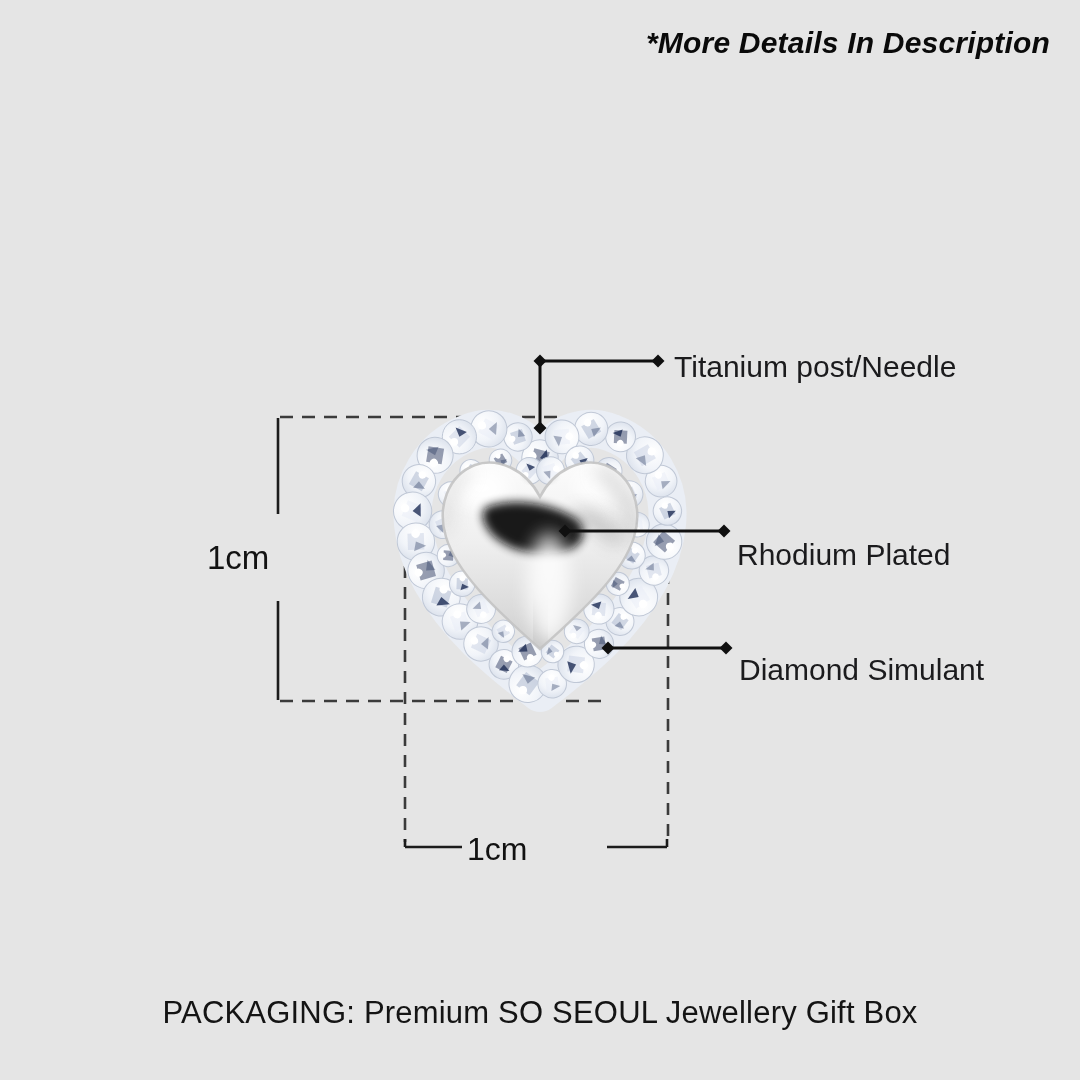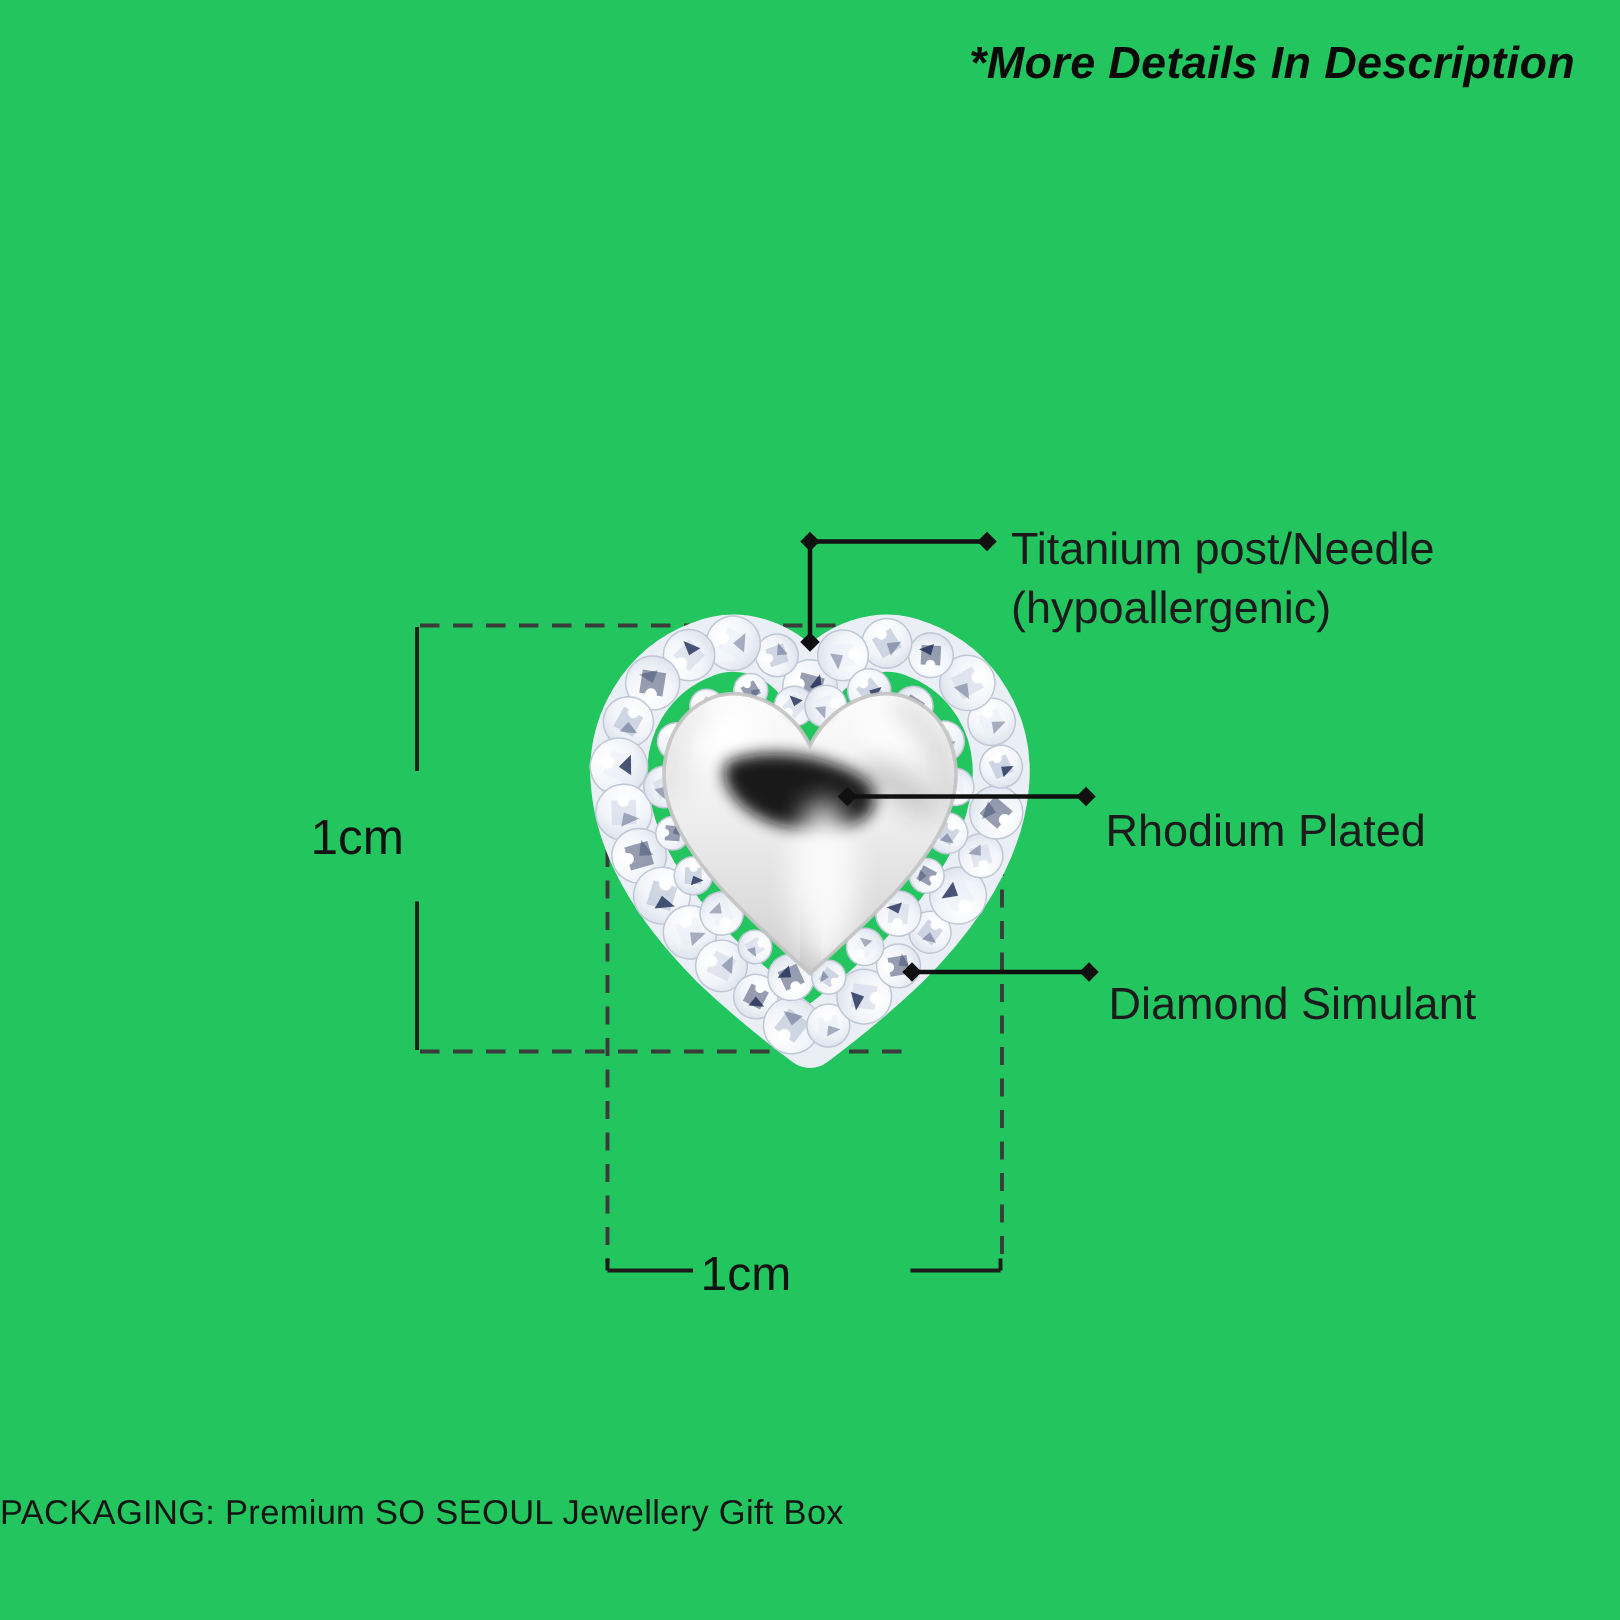--- a/index.html
+++ b/index.html
@@ -1,34 +1,34 @@
 <!DOCTYPE html>
 <html><head>
 <meta charset="utf-8">
 <style>
   html,body{margin:0;padding:0;background:#ffffff;}
   .canvas{
-    position:relative;width:1080px;height:1080px;background:#22c55e;overflow:hidden;
+    position:relative;width:1080px;height:1080px;background:#e5e5e5;overflow:hidden;
     font-family:"Liberation Sans", sans-serif;color:#18181a;
   }
   .art{position:absolute;left:0;top:0;width:1080px;height:1080px;}
   .note{
     position:absolute;top:26px;right:30px;
     font-size:30px;font-weight:700;font-style:italic;color:#0a0a0a;letter-spacing:.2px;
   }
   .label{position:absolute;font-size:30px;line-height:39px;color:#1b1b1d;white-space:nowrap;margin-top:21px;}
   #label-titanium{left:674px;top:326px;}
   #label-rhodium{left:737px;top:514px;}
   #label-diamond{left:739px;top:629px;}
   .dim{position:absolute;font-size:33px;color:#121212;text-align:left;white-space:nowrap;}
   #dim-height{left:207px;top:539px;width:140px;}
   #dim-width{left:467px;top:831px;width:140px;font-size:32px;}
   .packaging{
-    position:absolute;left:0;right:0;top:995px;text-align:left;
-    font-size:23px;color:#141414;letter-spacing:.2px;
+    position:absolute;left:0;right:0;top:995px;text-align:center;
+    font-size:31px;color:#141414;letter-spacing:.2px;
   }
 </style>
 </head>
 <body>
 
 <div class="canvas">
 
   <svg class="art" viewBox="0 0 1080 1080" aria-hidden="true">
     <defs>
       <path id="halo-guide" d="M 540 458 C 522 431 492 423 468 433 C 431 447 409 484 413 524 C 417 567 444 607 478 641 C 502 664 524 681 540 693 C 556 681 578 664 602 641 C 636 607 663 567 667 524 C 671 484 649 447 612 433 C 588 423 558 431 540 458 Z"></path>
@@ -393,21 +393,20 @@
         <use href="#dmark" transform="translate(608 648)" stroke="none"></use>
         <use href="#dmark" transform="translate(726 648)" stroke="none"></use>
       </g>
     </g>
   </svg>
 
   <div class="note">*More Details In Description</div>
 
   <div class="label" id="label-titanium">
     <div>Titanium post/Needle</div>
-    <div>(hypoallergenic)</div>
   </div>
   <div class="label" id="label-diamond">Diamond Simulant</div>
   <div class="label" id="label-rhodium">Rhodium Plated</div>
 
   <div class="dim" id="dim-height">1cm</div>
   <div class="dim" id="dim-width">1cm</div>
 
   <div class="packaging">PACKAGING: Premium SO SEOUL Jewellery Gift Box</div>
 </div>
 

